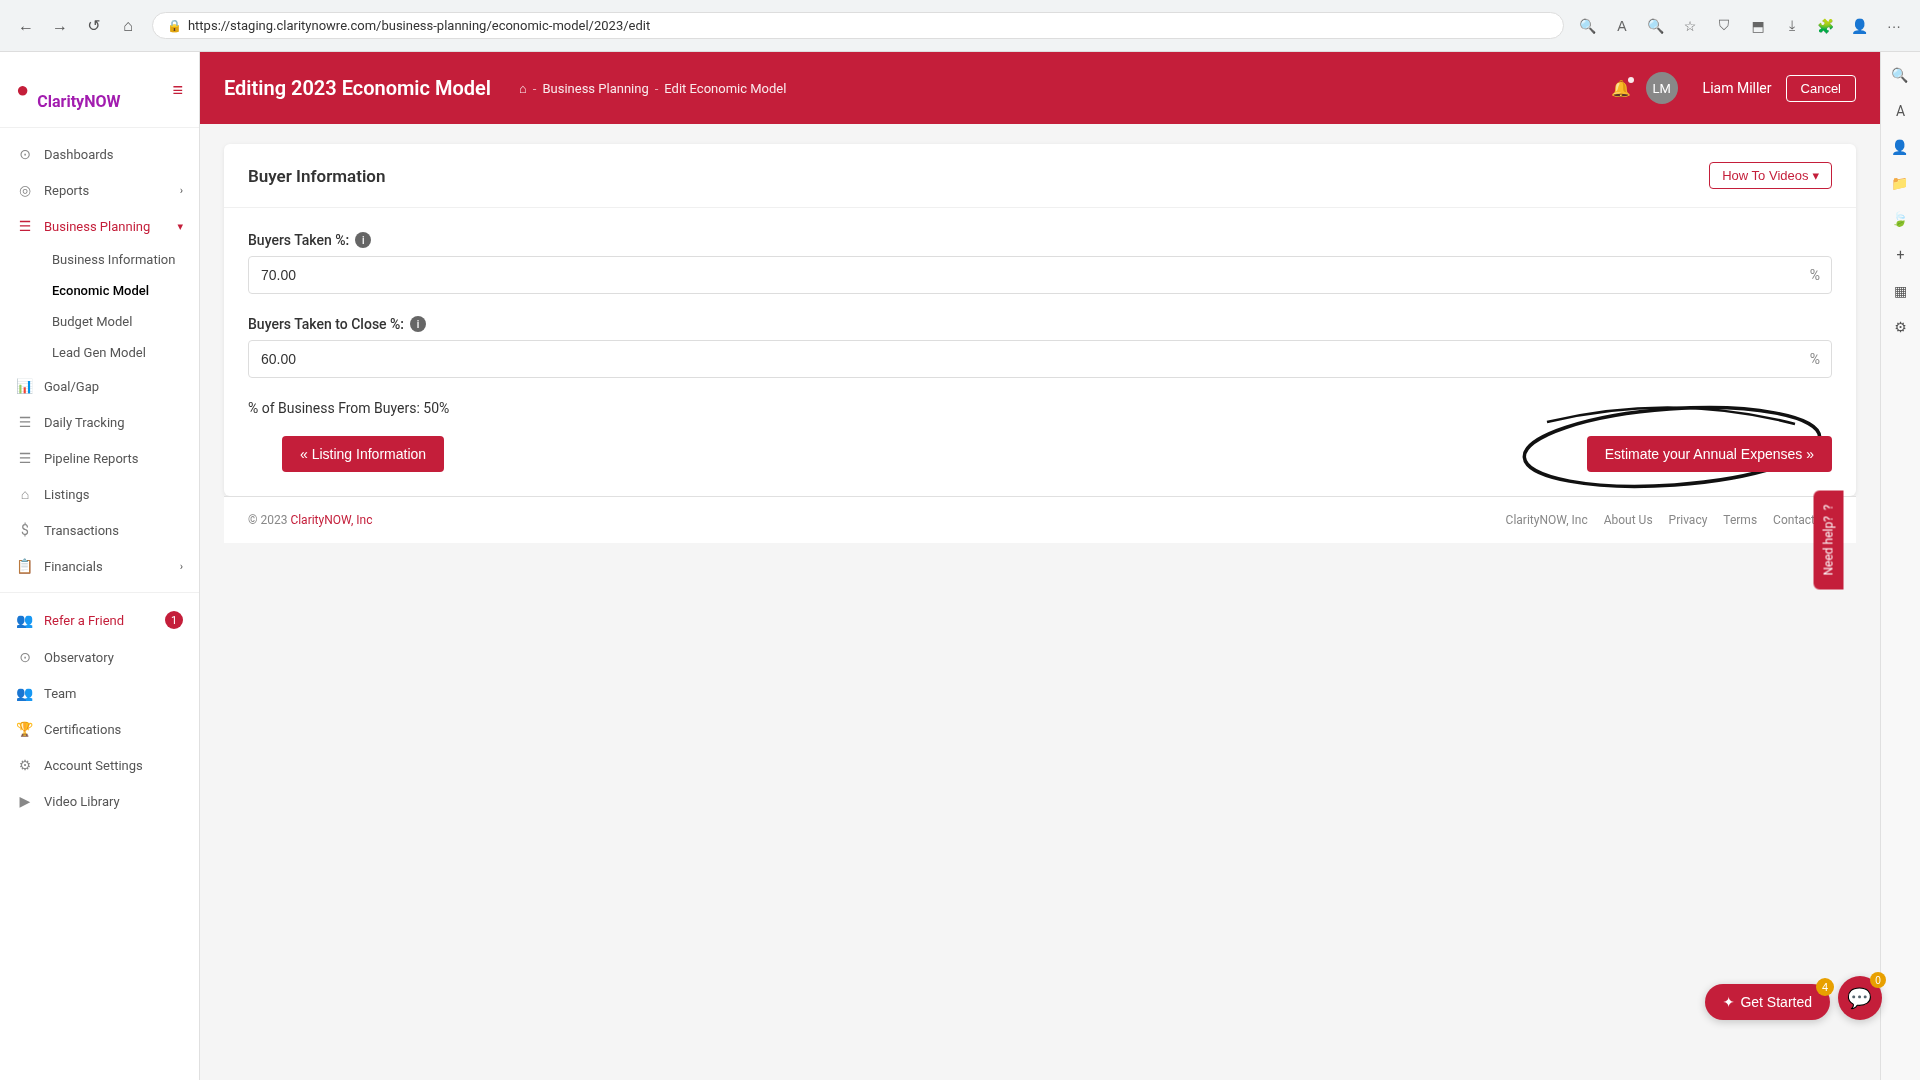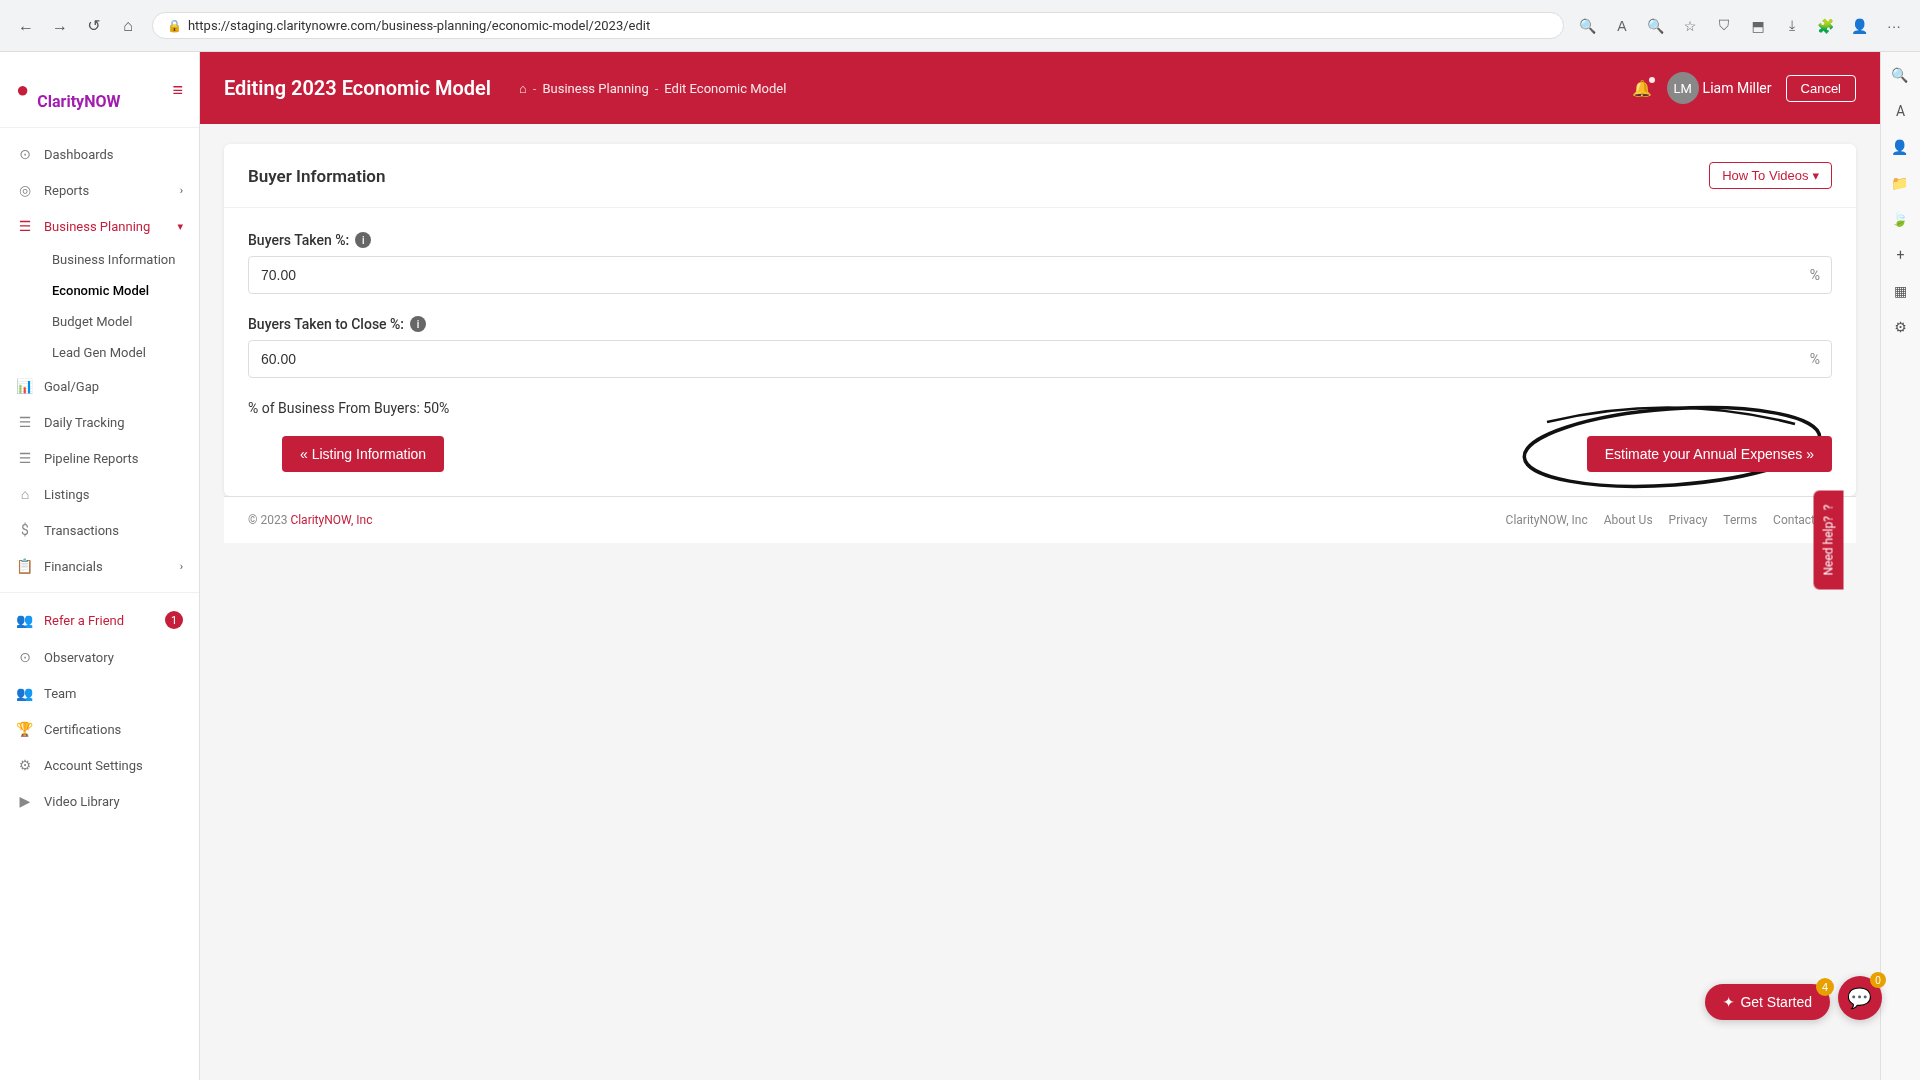--- a/index.html
+++ b/index.html
@@ -100,21 +100,21 @@
       height: 72px;
       gap: 12px;
     }
     .page-title { font-size: 20px; font-weight: 600; }
     .breadcrumb { display: flex; align-items: center; gap: 6px; font-size: 13px; opacity: 0.9; margin-left: 16px; }
     .breadcrumb-sep { opacity: 0.7; }
     .header-right { margin-left: auto; display: flex; align-items: center; gap: 14px; }
     .header-icon { cursor: pointer; font-size: 16px; opacity: 0.9; }
     .header-bell { position: relative; }
     .bell-dot { position: absolute; top: -2px; right: -2px; width: 6px; height: 6px; background: white; border-radius: 50%; }
-    .user-info { display: flex; align-items: center; gap: 4px; }
+    .user-info { display: flex; align-items: center; gap: 25px; }
     .user-avatar { width: 32px; height: 32px; border-radius: 50%; background: #888; display: flex; align-items: center; justify-content: center; font-size: 13px; color: white; overflow: hidden; }
     .user-name { font-size: 14px; }
     .cancel-btn {
       border: 1px solid white;
       background: transparent;
       color: white;
       padding: 5px 14px;
       border-radius: 4px;
       cursor: pointer;
       font-size: 13px;

